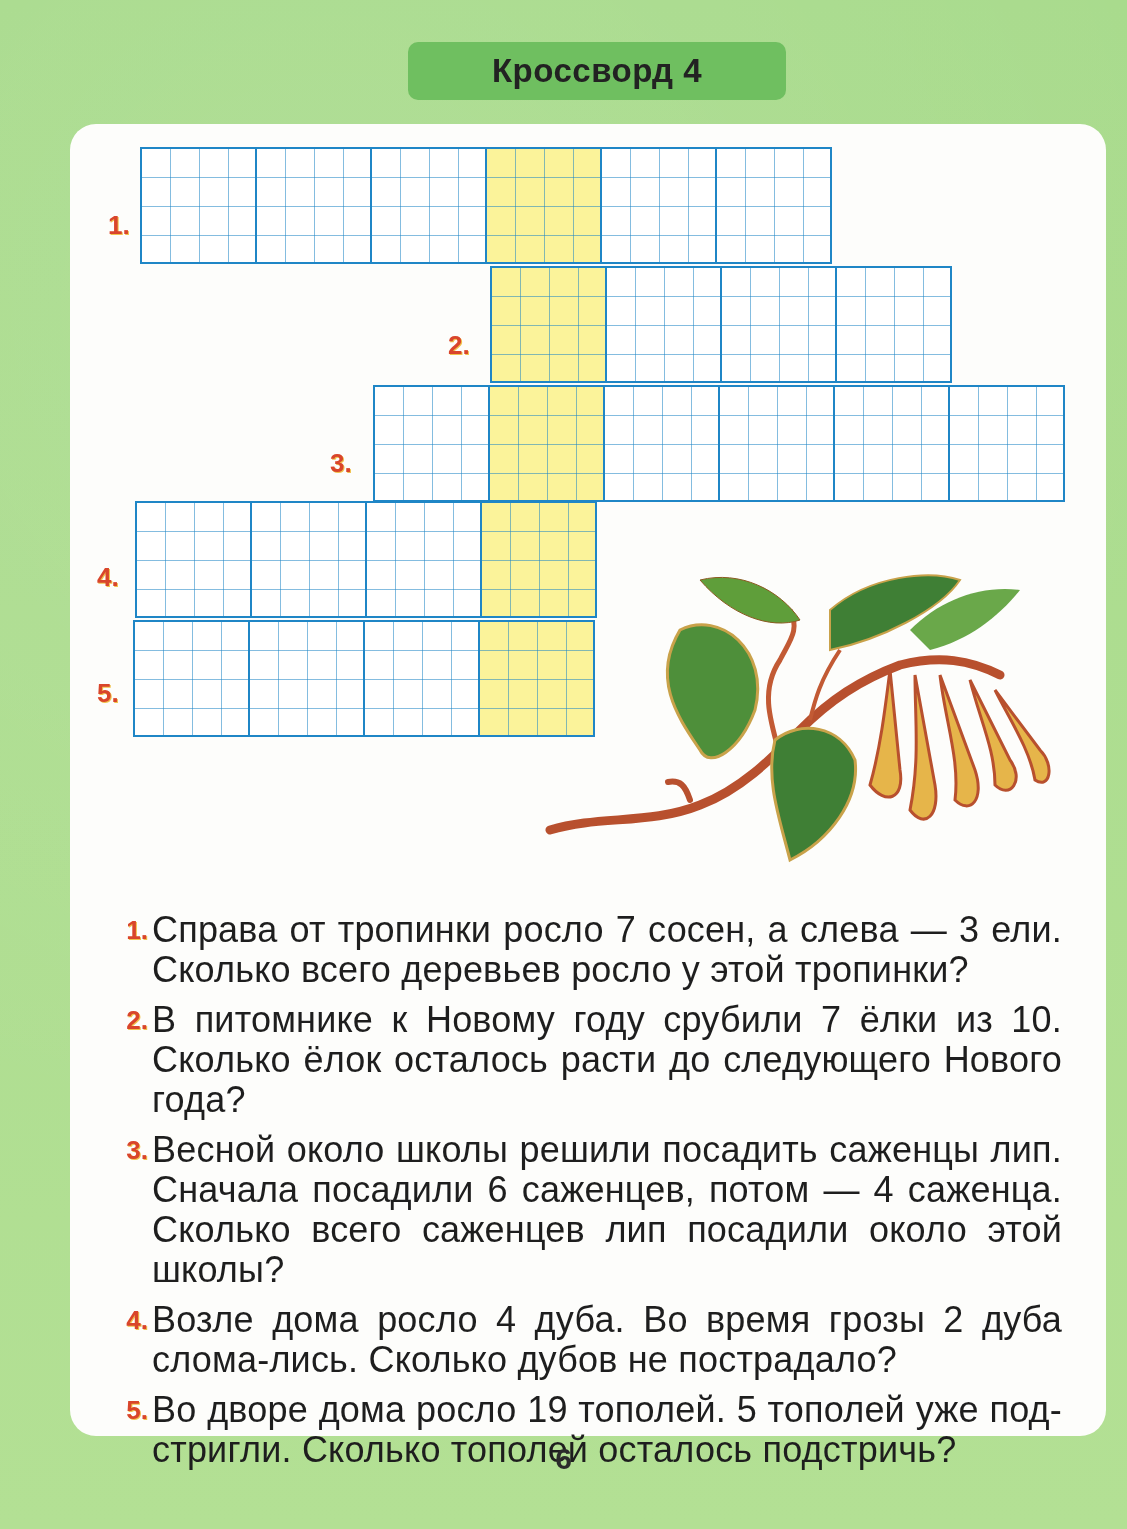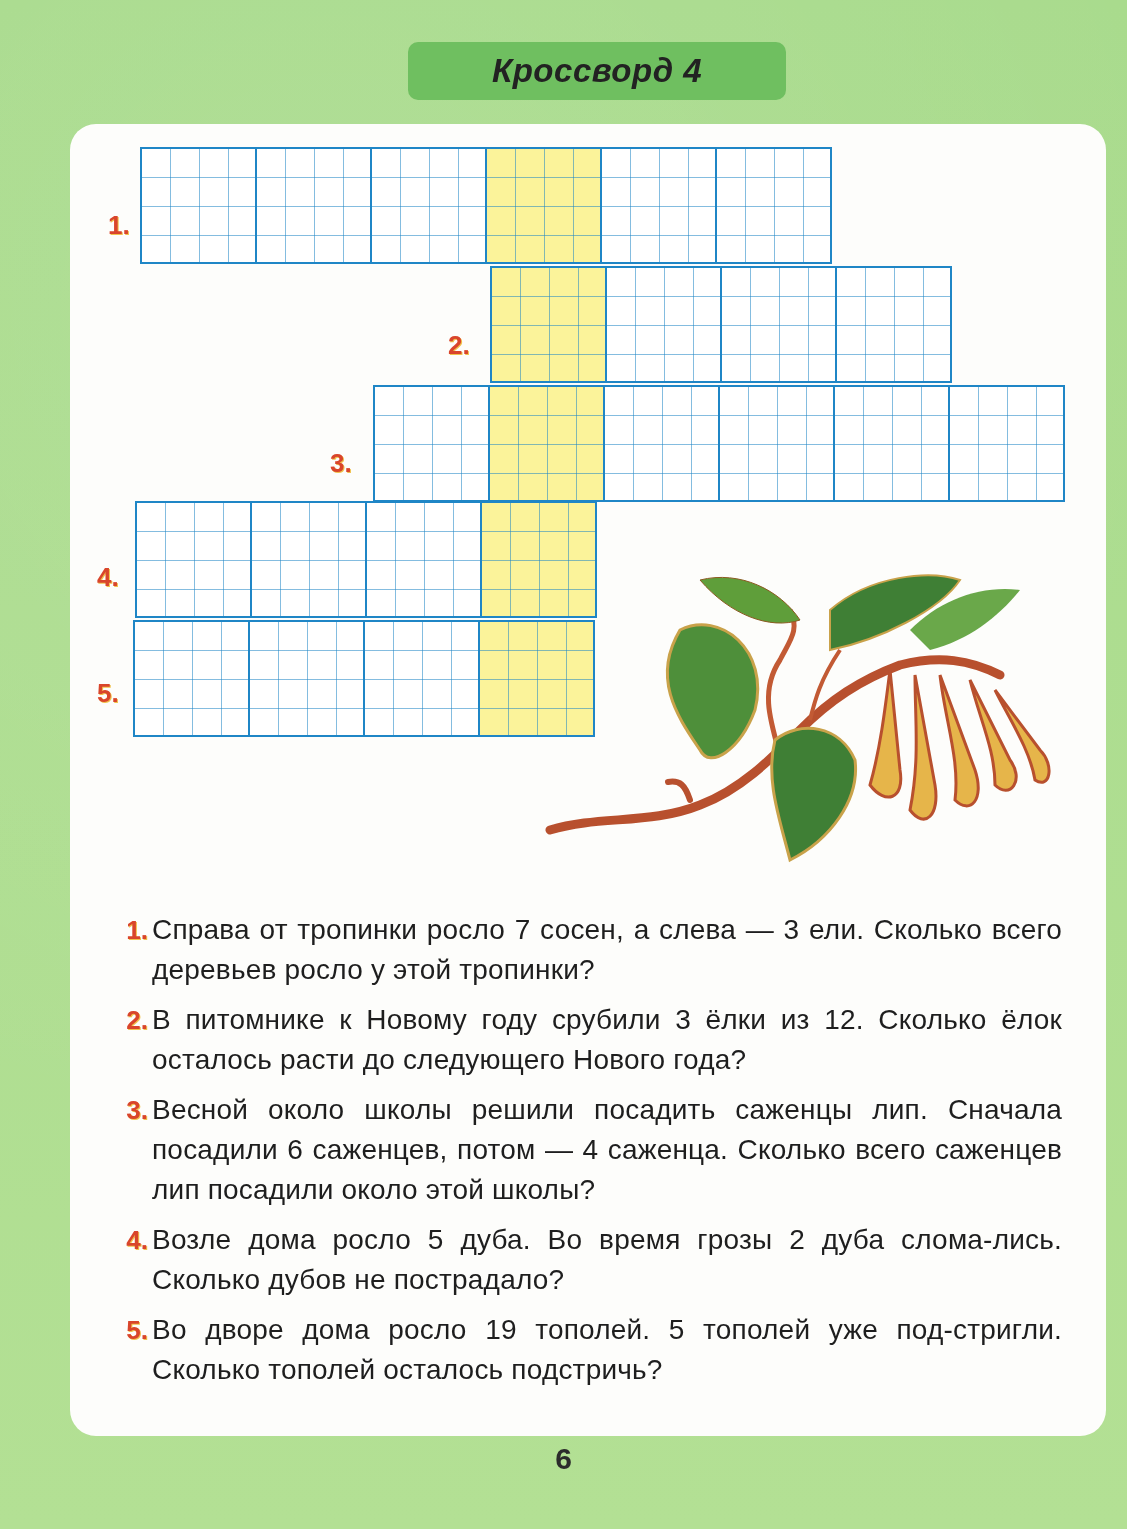--- a/index.html
+++ b/index.html
@@ -10,21 +10,21 @@
   }
   .page-bg {
     position: absolute; inset: 0;
     background:
       radial-gradient(circle at 30% 20%, rgba(255,255,255,0.08), transparent 60%),
       linear-gradient(180deg, #a9db8d 0%, #b3e094 100%);
   }
   .title-banner {
     position: absolute; left: 408px; top: 42px; width: 378px; height: 58px;
     background: #6fbf60; border-radius: 10px;
-    display: flex; align-items: center; justify-content: center; font-style: italic;
+    display: flex; align-items: center; justify-content: center;
   }
   .title-text { font-size: 33px; font-weight: bold; color: #222; letter-spacing: 0.5px; }
   .card {
     position: absolute; left: 70px; top: 124px; width: 1036px; height: 1312px;
     background: #fdfdfb; border-radius: 26px;
   }
   .row { position: absolute; display: flex; }
   .cell {
     width: 117px; height: 117px; box-sizing: border-box;
     border: 2px solid #1f86c6; margin-left: -2px;
@@ -43,21 +43,21 @@
   }
   .illustration { position: absolute; left: 540px; top: 560px; width: 530px; height: 330px; }
   .questions { position: absolute; left: 106px; top: 910px; width: 960px; }
   .q { display: flex; margin-bottom: 10px; }
   .q-num {
     width: 42px; flex: none; font-size: 26px; font-weight: bold; color: #d9452b;
     text-align: right; padding-right: 4px; line-height: 40px;
     text-shadow: 1px 1px 0 #f1c24c;
   }
   .q-text {
-    font-size: 28px; line-height: 40px; color: #1e1e1e; text-align: justify;
+    font-size: 36px; line-height: 40px; color: #1e1e1e; text-align: justify;
     font-family: "Liberation Sans", sans-serif; letter-spacing: 0.2px;
     width: 910px;
   }
   .page-number {
     position: absolute; left: 0; width: 1127px; top: 1442px; text-align: center;
     font-size: 30px; font-weight: bold; color: #2b2b2b;
   }
 </style>
 </head>
 <body>
@@ -138,29 +138,29 @@
   </g>
 </svg>
 
 <div class="questions">
   <div class="q">
     <span class="q-num">1.</span>
     <span class="q-text">Справа от тропинки росло 7 сосен, а слева — 3 ели. Сколько всего деревьев росло у этой тропинки?</span>
   </div>
   <div class="q">
     <span class="q-num">2.</span>
-    <span class="q-text">В питомнике к Новому году срубили 3 ёлки из 12. Сколько ёлок осталось расти до следующего Нового года?</span>
+    <span class="q-text">В питомнике к Новому году срубили 7 ёлки из 10. Сколько ёлок осталось расти до следующего Нового года?</span>
   </div>
   <div class="q">
     <span class="q-num">3.</span>
     <span class="q-text">Весной около школы решили посадить саженцы лип. Сначала посадили 6 саженцев, потом — 4 саженца. Сколько всего саженцев лип посадили около этой школы?</span>
   </div>
   <div class="q">
     <span class="q-num">4.</span>
-    <span class="q-text">Возле дома росло 5 дуба. Во время грозы 2 дуба слома-лись. Сколько дубов не пострадало?</span>
+    <span class="q-text">Возле дома росло 4 дуба. Во время грозы 2 дуба слома-лись. Сколько дубов не пострадало?</span>
   </div>
   <div class="q">
     <span class="q-num">5.</span>
     <span class="q-text">Во дворе дома росло 19 тополей. 5 тополей уже под-стригли. Сколько тополей осталось подстричь?</span>
   </div>
 </div>
 
 <div class="page-number">6</div>
 
 </body></html>

